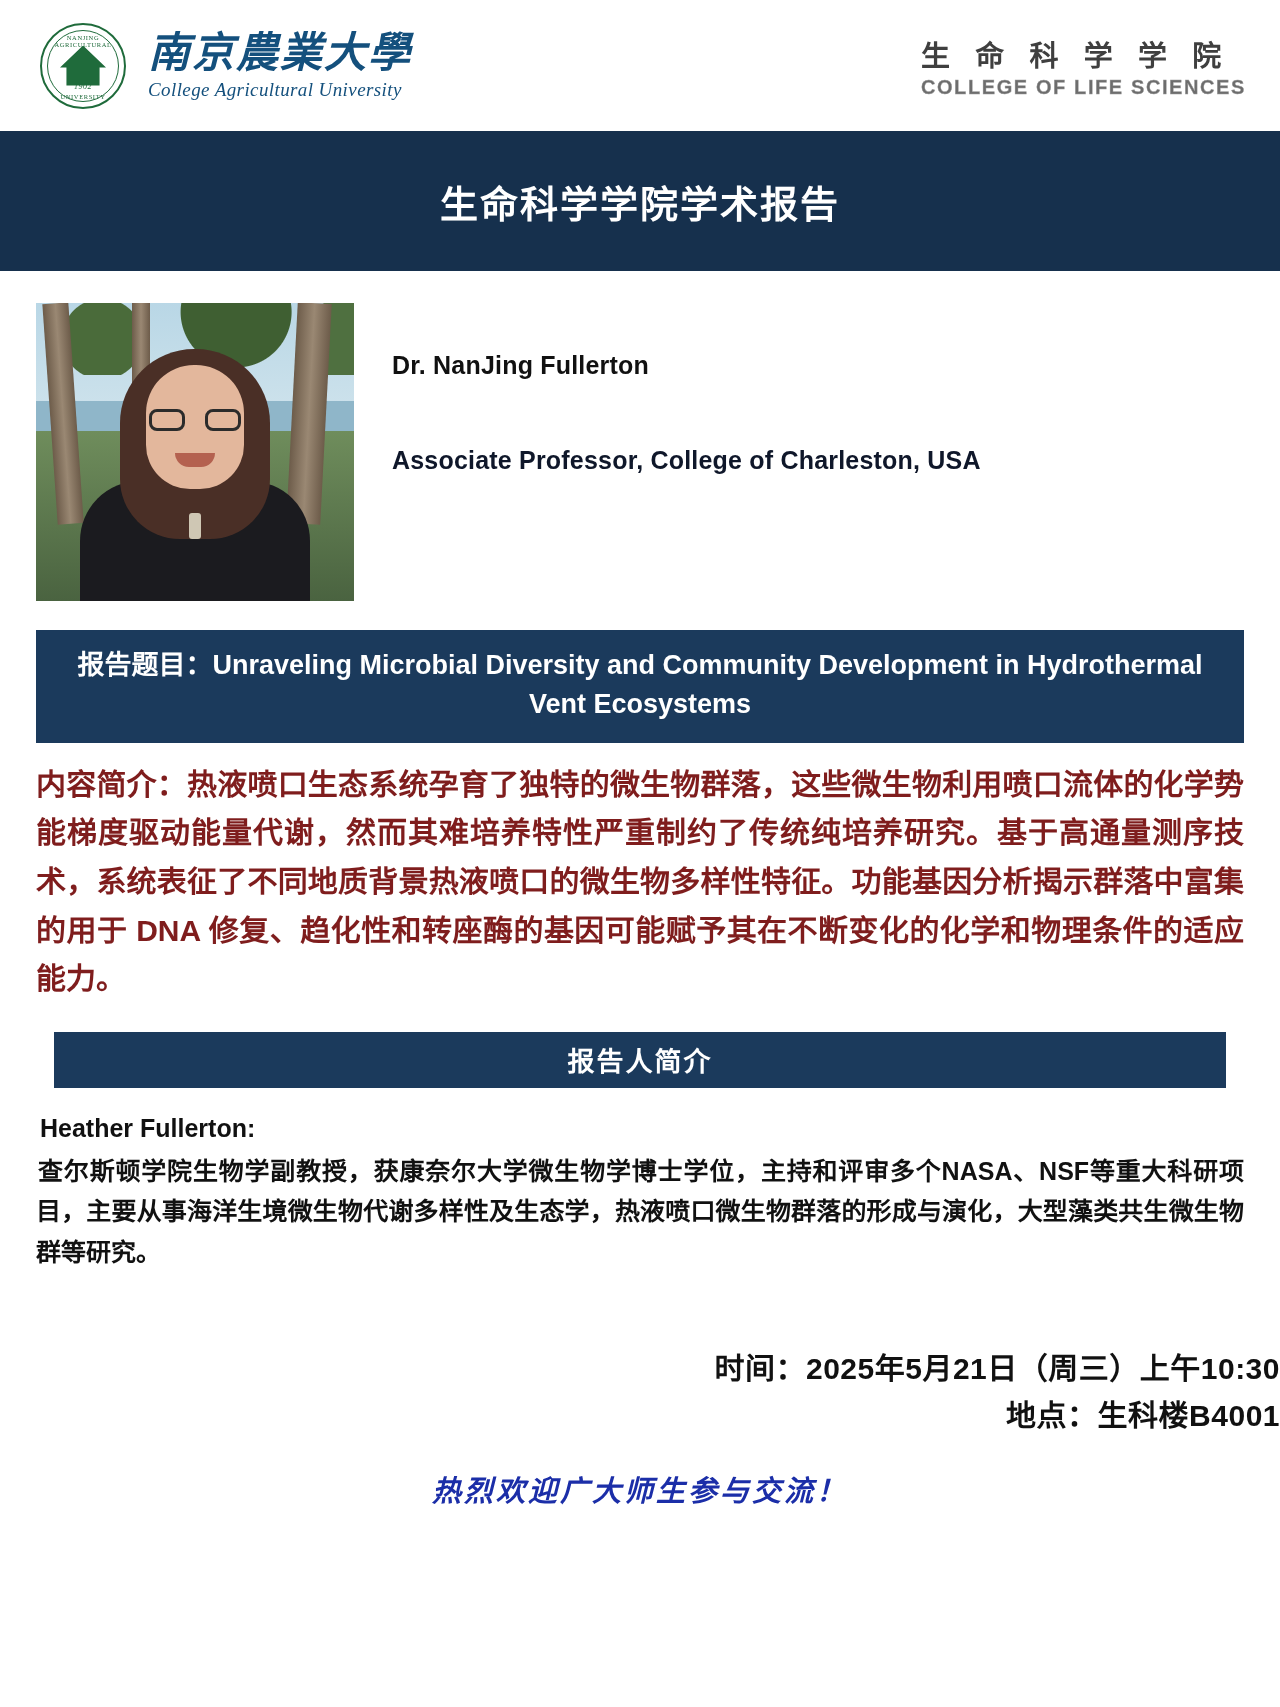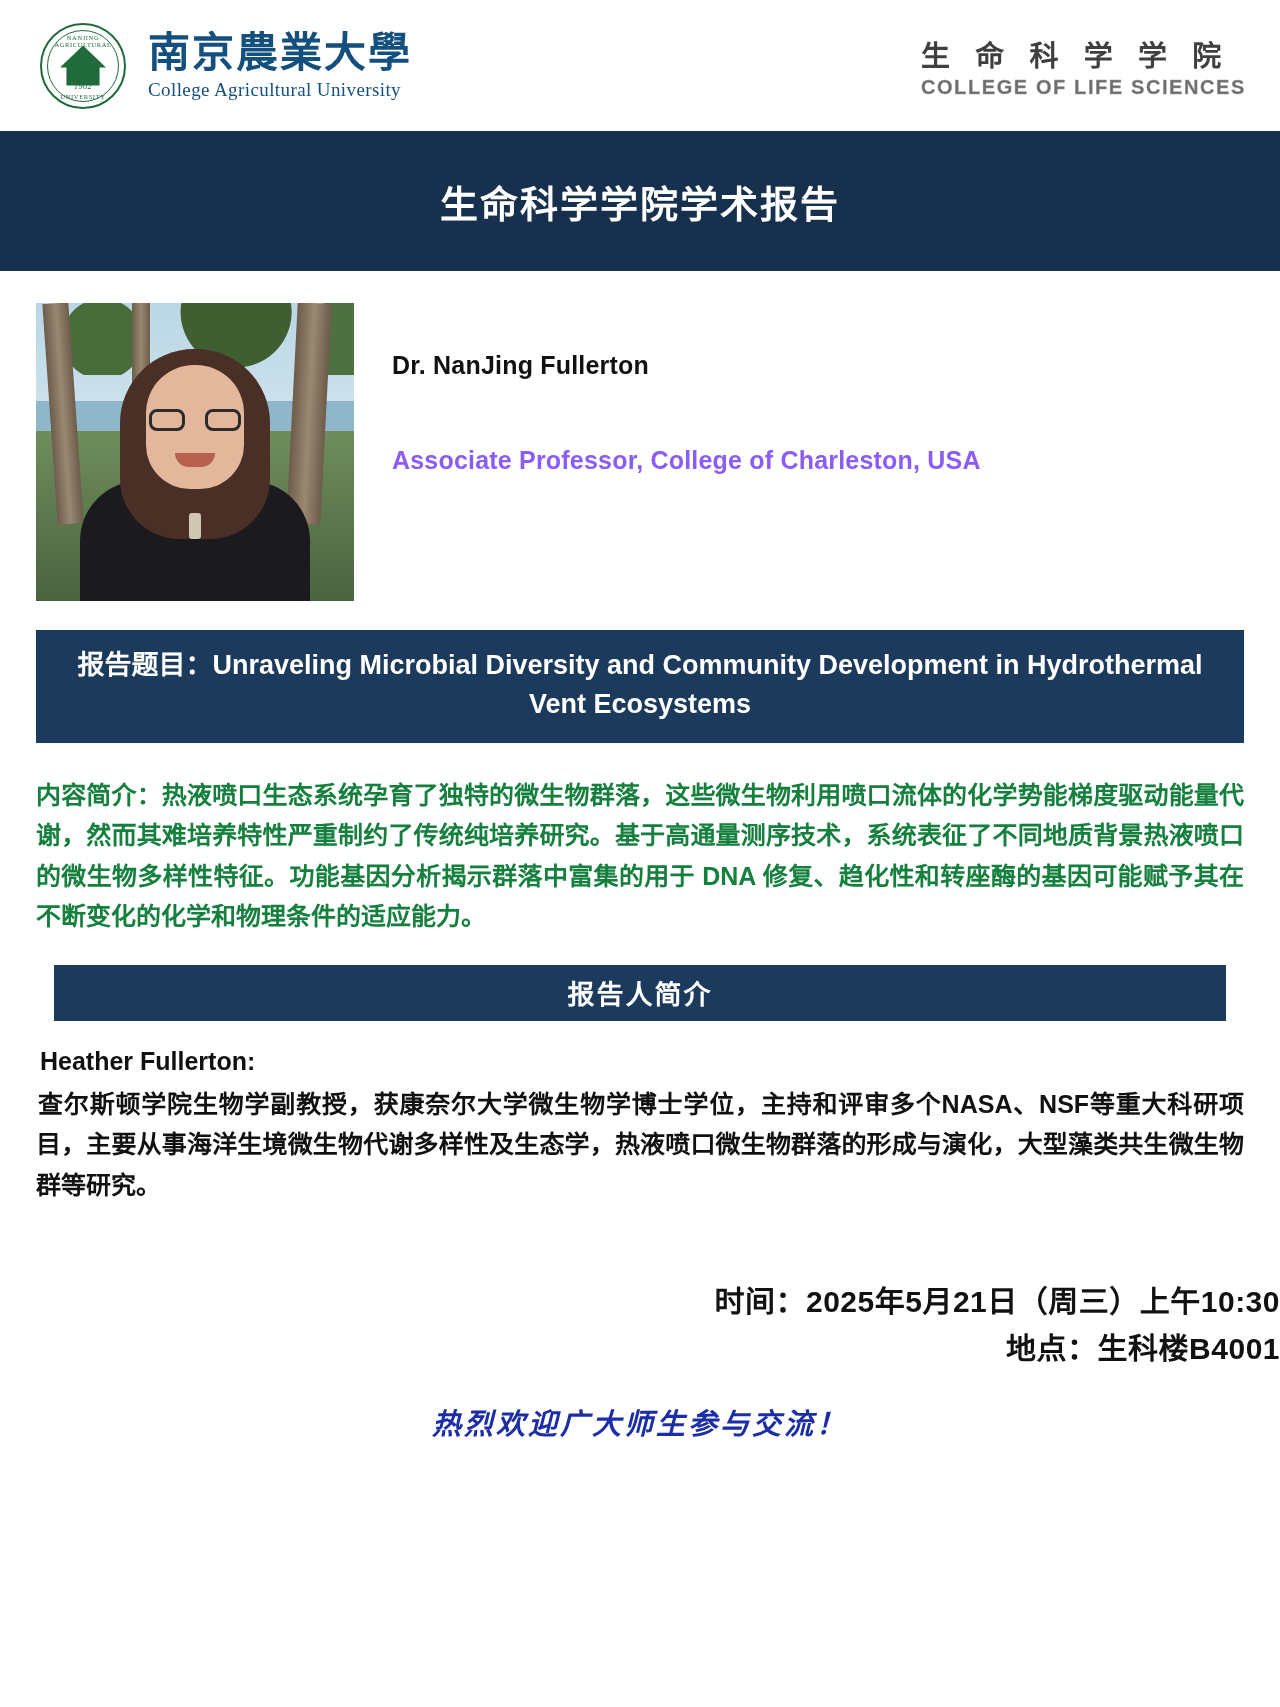--- a/index.html
+++ b/index.html
@@ -80,20 +80,21 @@
     font-family: "Liberation Serif", serif;
   }
   .seal-arc-top { top: 9px; }
   .seal-arc-bottom { bottom: 7px; }
 
   .brand-names {
     display: flex;
     flex-direction: column;
     justify-content: center;
     line-height: 1.1;
+    font-style: italic;
   }
   .brand-cn {
     font-family: "Liberation Serif", "DejaVu Serif", serif;
     font-size: 42px;
     font-weight: bold;
     color: #14507d;
     letter-spacing: 2px;
   }
   .brand-en {
     font-family: "Liberation Serif", "DejaVu Serif", serif;
@@ -249,21 +250,21 @@
   .speaker-name {
     font-size: 25px;
     font-weight: bold;
     color: #111111;
     margin: 0 0 66px 0;
     letter-spacing: 0.2px;
   }
   .speaker-affil {
     font-size: 25px;
     font-weight: bold;
-    color: #8b5cf6;
+    color: #0f172a;
     margin: 0;
     letter-spacing: 0.2px;
   }
 
   
   .topic-banner {
     margin: 29px 36px 0 36px;
     background: #1b3a5c;
     color: #ffffff;
     padding: 16px 20px 18px 20px;
@@ -275,26 +276,26 @@
     font-size: 27px;
     font-weight: bold;
   }
   .topic-banner .topic-text {
     font-size: 27px;
     font-weight: bold;
   }
 
   
   .abstract {
-    margin: 32px 36px 0 36px;
-    font-size: 25px;
+    margin: 18px 36px 0 36px;
+    font-size: 30px;
     font-weight: bold;
     line-height: 1.62;
     text-align: justify;
-    color: #15803d;
+    color: #7f1d1d;
   }
 
   
   .bio-bar {
     margin: 28px 54px 0 54px;
     background: #1b3a5c;
     color: #ffffff;
     height: 56px;
     display: flex;
     align-items: center;

